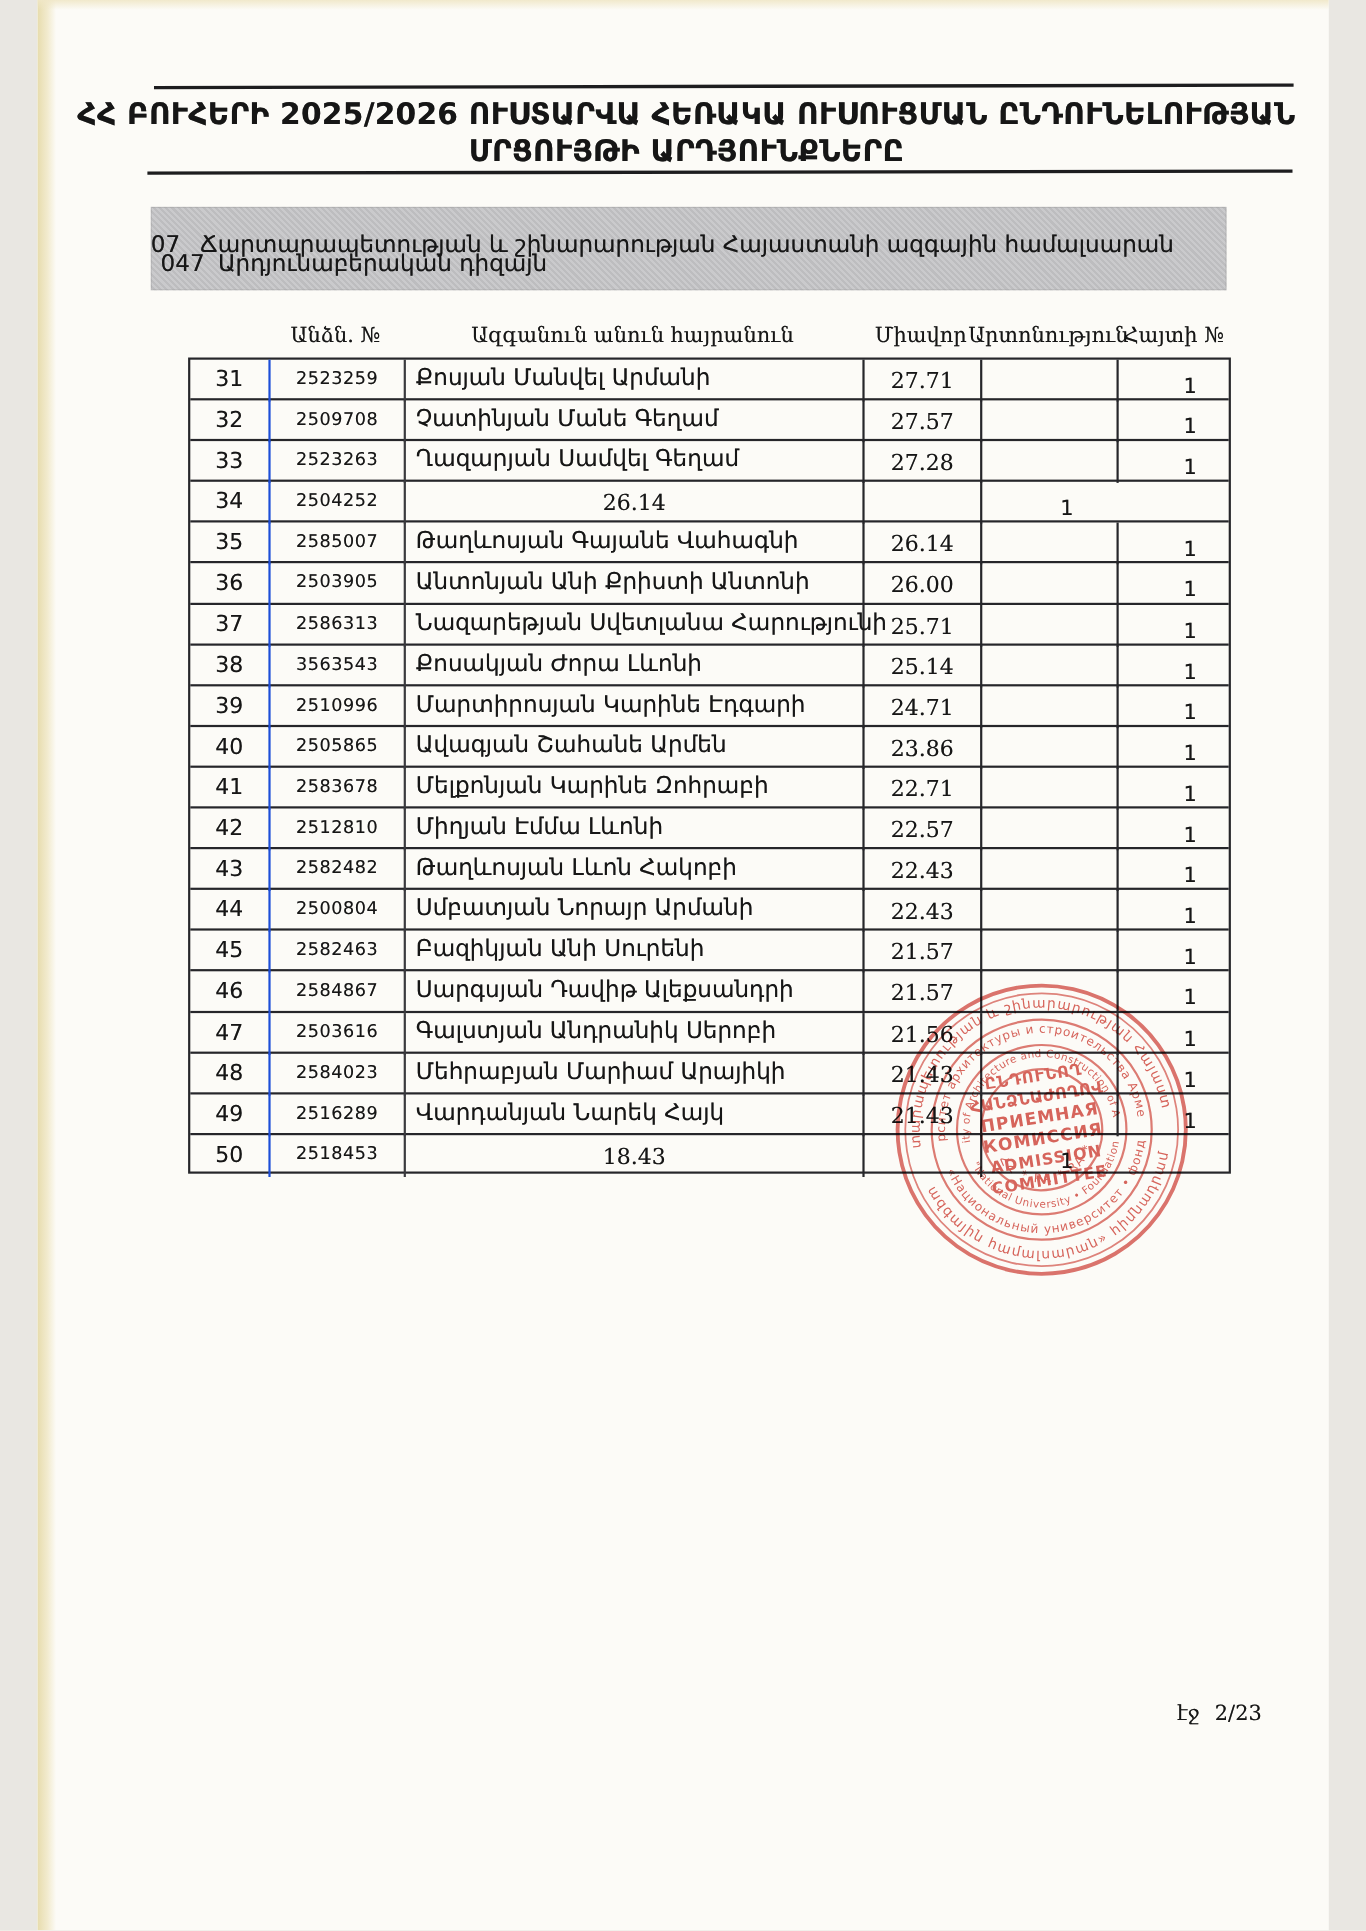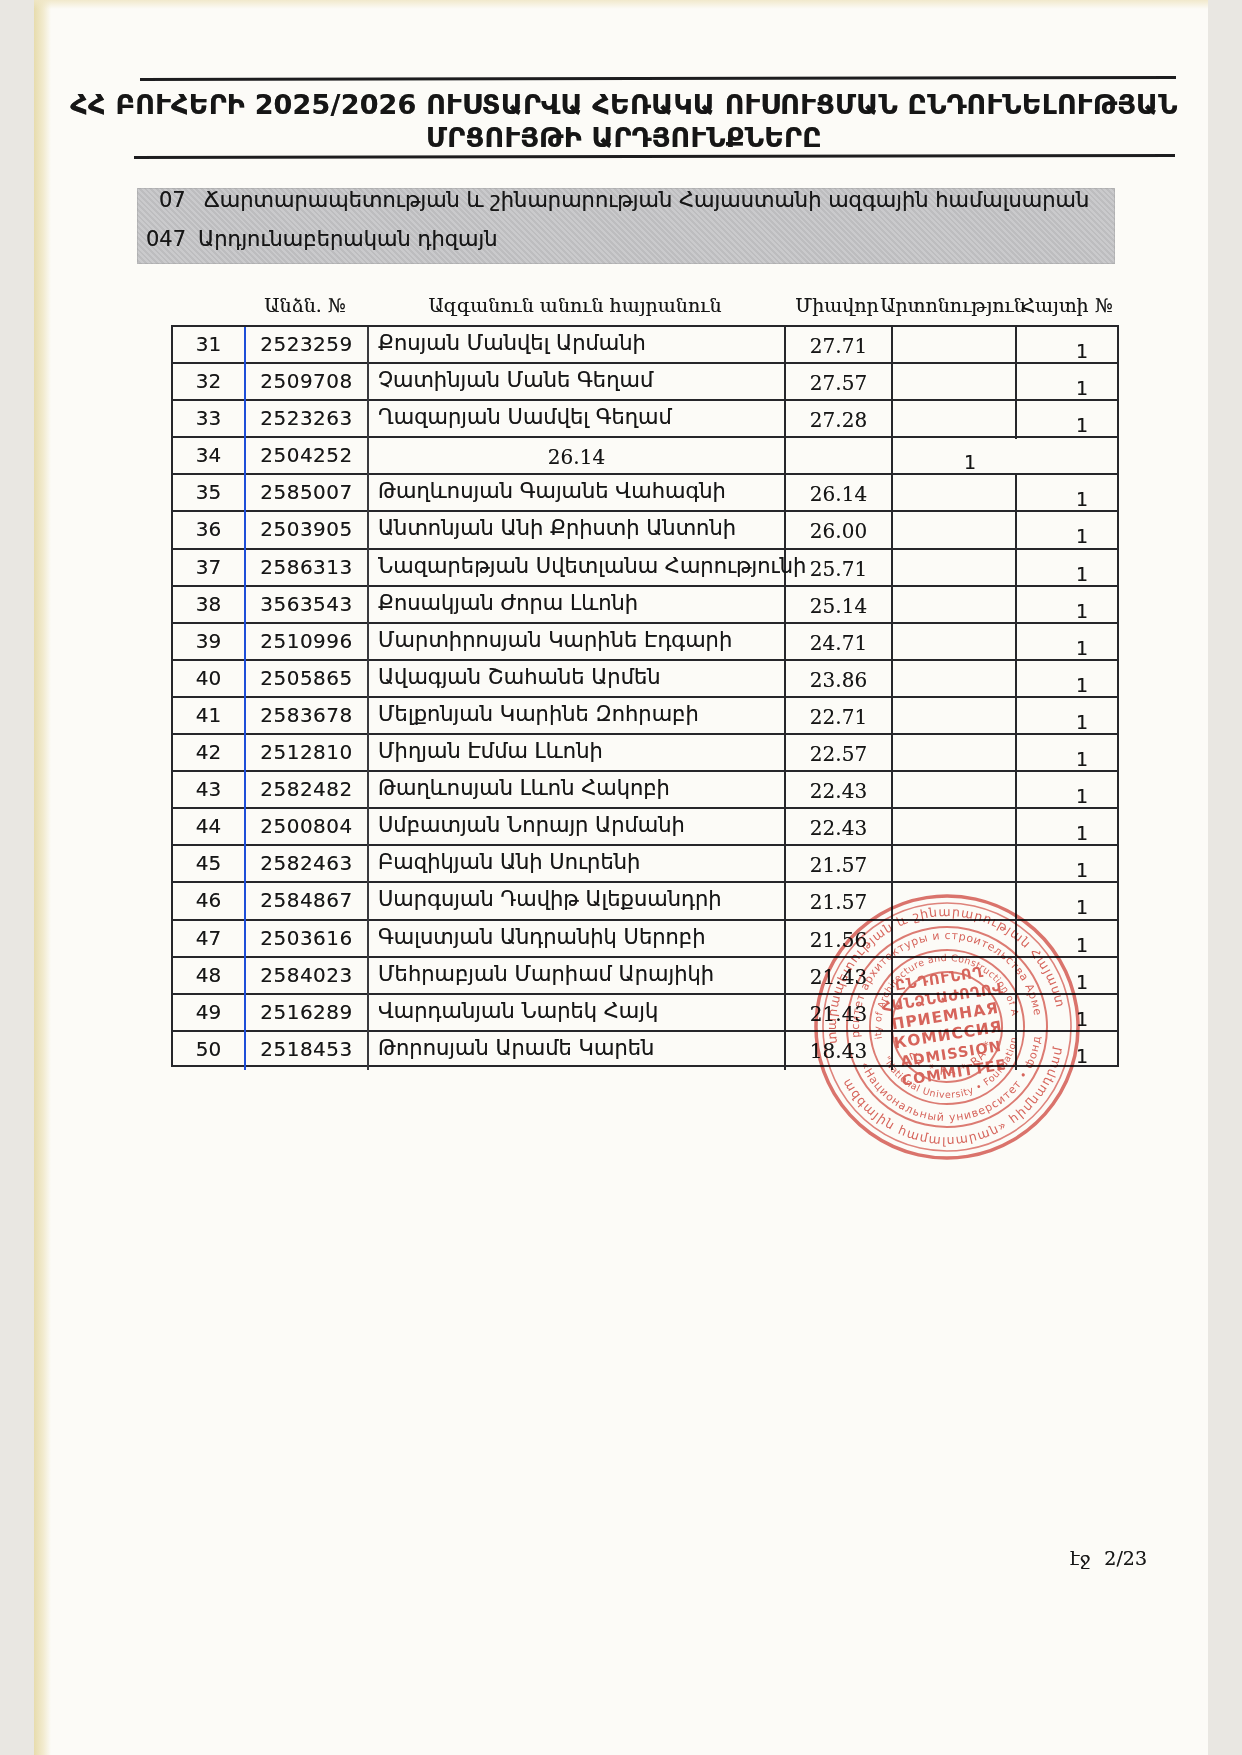--- a/index.html
+++ b/index.html
@@ -28,38 +28,38 @@
     font-weight:bold;font-size:27px;letter-spacing:.2px;line-height:33px;
     text-shadow:0 0 .5px rgba(0,0,0,.55);}
   
   .program-bar{position:absolute;left:103px;top:188px;width:978px;height:76px;
     background:
       repeating-linear-gradient(45deg,rgba(255,255,255,.06) 0 2px,rgba(0,0,0,.05) 2px 4px),
       #c7c7c9;
     box-shadow:inset 0 0 0 1px rgba(150,150,150,.35);}
   .bar-line{position:absolute;left:0;width:100%;font-size:21px;white-space:nowrap;
     text-shadow:0 0 .5px rgba(0,0,0,.5);}
-  .bar-line1{top:0;padding-left:22px;}
+  .bar-line1{top:22px;}
   .bar-line2{top:39px;padding-left:9px;}
   .bar-line1 .pname{margin-left:18px;}
   .bar-line2 .pname{margin-left:12px;}
   
   .colhead{position:absolute;top:294px;transform:translateX(-50%);
     font-family:"DejaVu Serif","DejaVu Sans",serif;
     font-size:19px;white-space:nowrap;text-shadow:0 0 .4px rgba(0,0,0,.5);}
   
   .tbl{position:absolute;left:137px;top:325px;width:948px;height:742px;
     border:2px solid #26262a;box-sizing:border-box;background:transparent;}
   .trow{display:grid;grid-template-columns:73px 123px 417px 107px 124px 100px;
     height:37.1px;border-bottom:2px solid #26262a;box-sizing:border-box;}
   .trow:last-child{border-bottom:none;}
   .cell{box-sizing:border-box;overflow:visible;white-space:nowrap;
     text-shadow:0 0 .4px rgba(0,0,0,.45);}
   .c-no{border-right:2px solid #1d4ed8;text-align:center;font-size:20px;line-height:34px;}
-  .c-id{border-right:2px solid #3a3a3e;text-align:center;font-size:20px;line-height:34px;letter-spacing:.5px;}
+  .c-id{border-right:2px solid #3a3a3e;text-align:center;font-size:16px;line-height:34px;letter-spacing:.5px;}
   .c-name{border-right:2px solid #26262a;padding-left:9px;font-size:21px;line-height:33px;}
   .c-score{border-right:2px solid #26262a;text-align:center;
     font-family:"DejaVu Serif","DejaVu Sans",serif;font-size:20px;line-height:38px;}
   .c-priv{border-right:2px solid #26262a;}
   .c-app{text-align:center;font-size:19px;line-height:35px;}
   .c-app span{display:inline-block;transform:translate(15px,7px);}
   
   .stamp{position:absolute;left:763px;top:877px;width:300px;height:300px;
     opacity:.85;mix-blend-mode:multiply;}
   
@@ -246,21 +246,20 @@
       <div class="cell c-no">49</div>
       <div class="cell c-id">2516289</div>
       <div class="cell c-name">Վարդանյան Նարեկ Հայկ</div>
       <div class="cell c-score">21.43</div>
       <div class="cell c-priv"></div>
       <div class="cell c-app"><span>1</span></div>
     </div>
       <div class="trow">
       <div class="cell c-no">50</div>
       <div class="cell c-id">2518453</div>
-      <div class="cell c-name">Թորոսյան Արամե Կարեն</div>
       <div class="cell c-score">18.43</div>
       <div class="cell c-priv"></div>
       <div class="cell c-app"><span>1</span></div>
     </div>
     </div>
 
   <svg class="stamp" viewBox="0 0 300 300">
     <defs>
       <path id="arcArmTop" d="M 39 150 A 111 111 0 0 1 261 150"></path>
       <path id="arcArmBot" d="M 33 150 A 117 117 0 0 0 267 150"></path>

